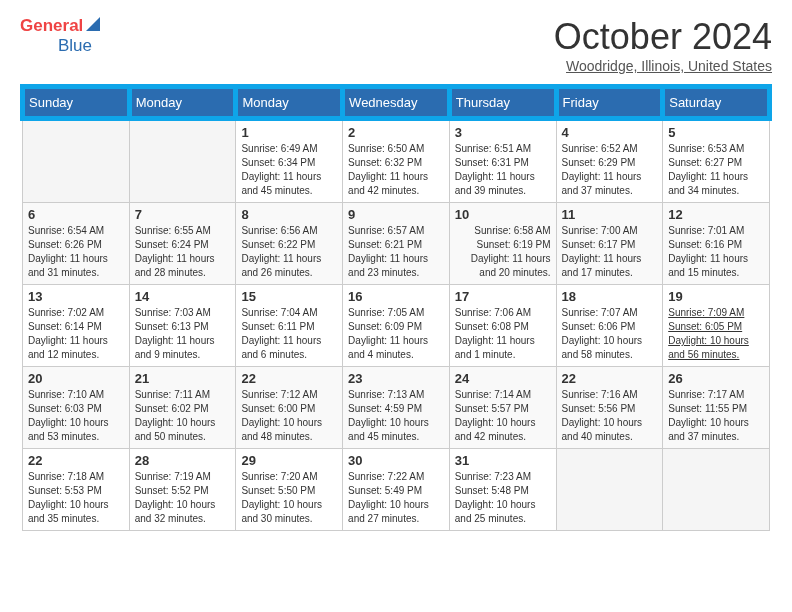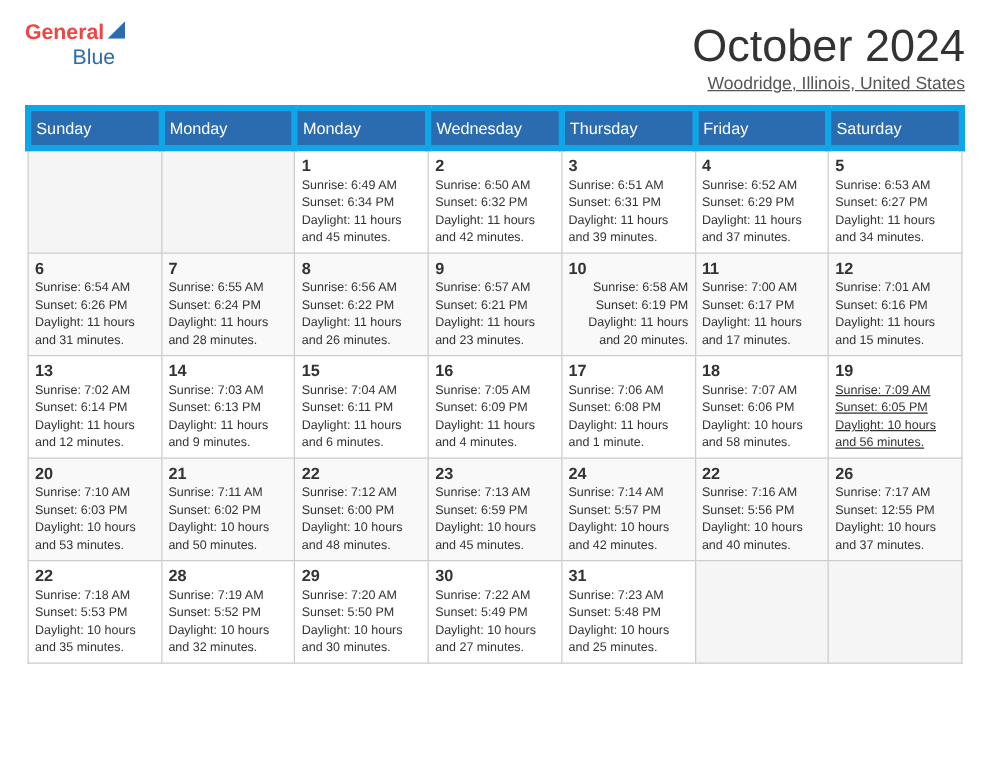--- a/index.html
+++ b/index.html
@@ -193,39 +193,39 @@
           </td>
           <td>
             <span class="day-num">22</span>
             <div class="day-info" style="white-space: pre-line;">Sunrise: 7:12 AM
 Sunset: 6:00 PM
 Daylight: 10 hours and 48 minutes.</div>
           </td>
           <td>
             <span class="day-num">23</span>
             <div class="day-info" style="white-space: pre-line;">Sunrise: 7:13 AM
-Sunset: 6:59 PM
+Sunset: 4:59 PM
 Daylight: 10 hours and 45 minutes.</div>
           </td>
           <td>
             <span class="day-num">24</span>
             <div class="day-info" style="white-space: pre-line;">Sunrise: 7:14 AM
 Sunset: 5:57 PM
 Daylight: 10 hours and 42 minutes.</div>
           </td>
           <td>
             <span class="day-num">22</span>
             <div class="day-info" style="white-space: pre-line;">Sunrise: 7:16 AM
 Sunset: 5:56 PM
 Daylight: 10 hours and 40 minutes.</div>
           </td>
           <td>
             <span class="day-num">26</span>
             <div class="day-info" style="white-space: pre-line;">Sunrise: 7:17 AM
-Sunset: 12:55 PM
+Sunset: 11:55 PM
 Daylight: 10 hours and 37 minutes.</div>
           </td>
         </tr>
         <tr>
           <td>
             <span class="day-num">22</span>
             <div class="day-info" style="white-space: pre-line;">Sunrise: 7:18 AM
 Sunset: 5:53 PM
 Daylight: 10 hours and 35 minutes.</div>
           </td>

